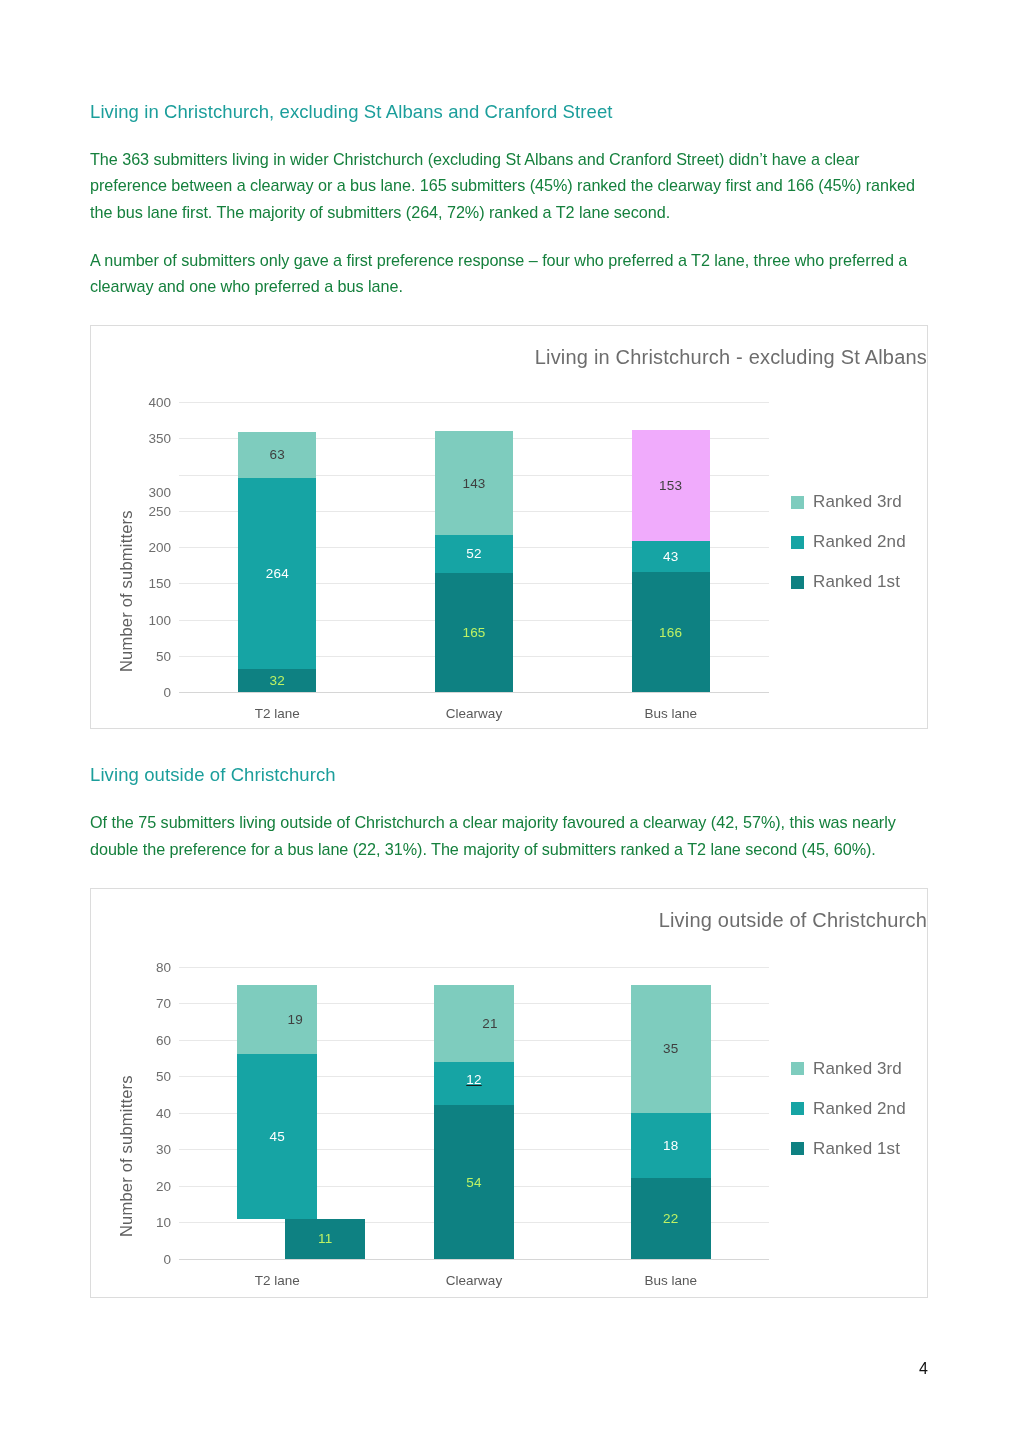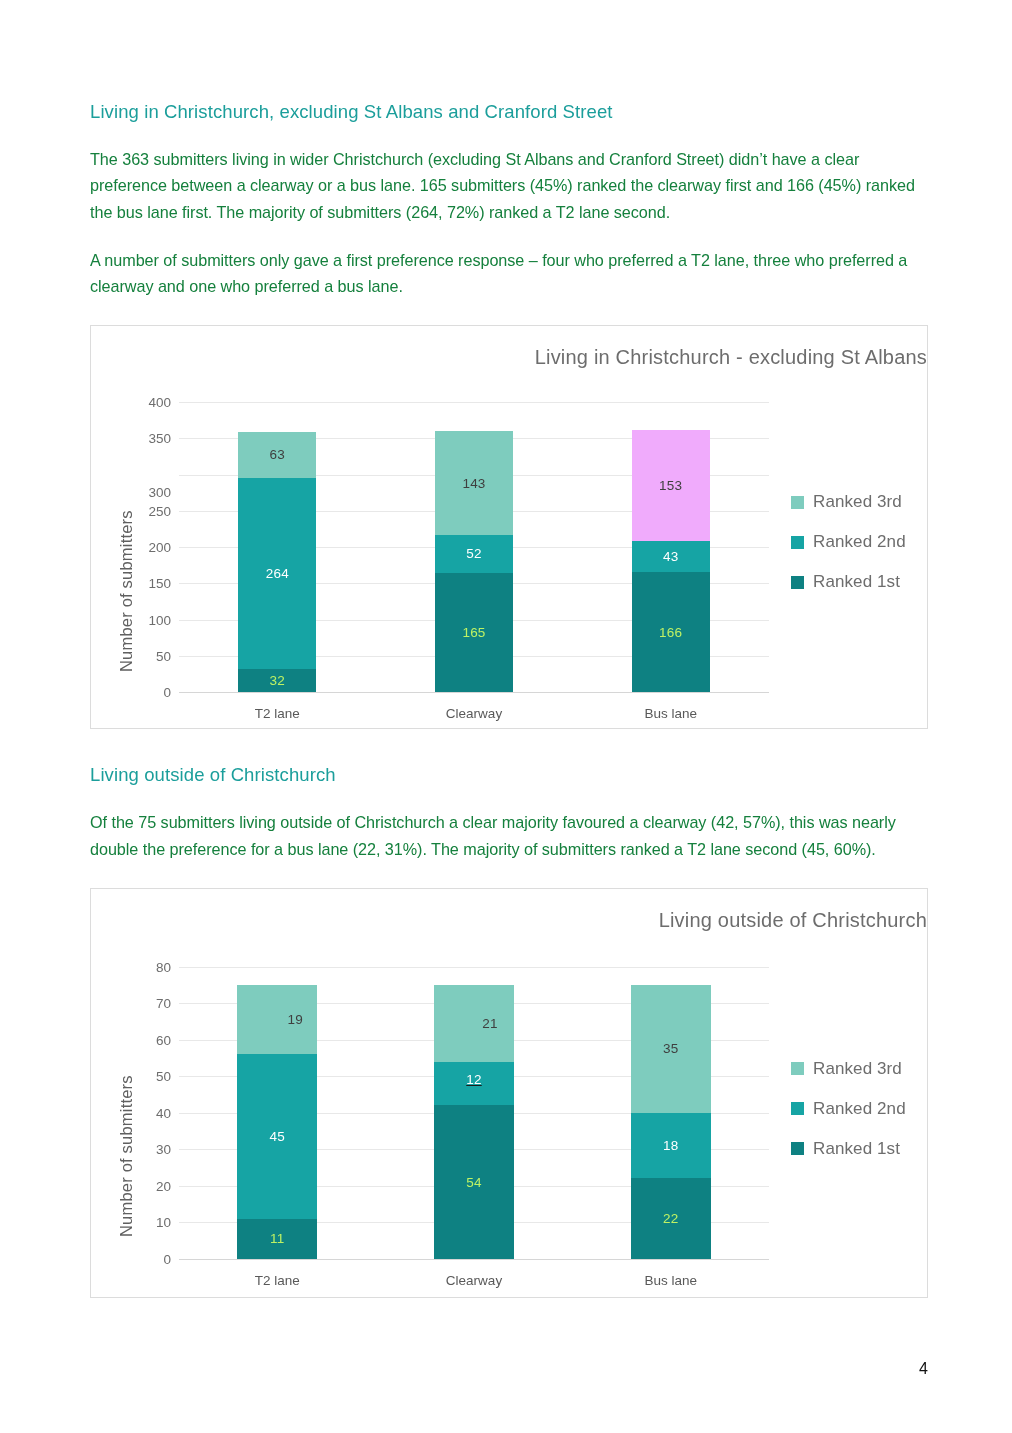--- a/index.html
+++ b/index.html
@@ -310,21 +310,21 @@
             <div class="gridline" style="top: 255.5px;"></div>
             <div class="gridline" style="top: 219px;"></div>
             <div class="gridline" style="top: 182.5px;"></div>
             <div class="gridline" style="top: 146px;"></div>
             <div class="gridline" style="top: 109.5px;"></div>
             <div class="gridline" style="top: 73px;"></div>
             <div class="gridline" style="top: 36.5px;"></div>
             <div class="gridline" style="top: 0px;"></div>
             <div class="bars">
               <div class="bar-col" style="width: 80px; left: 58.3333px; height: 292px;">
-                <div class="seg s1" style="background: rgb(14, 129, 130); height: 40.15px; bottom: 0px;">
+                <div class="seg s1" style="background: rgb(14, 129, 130); height: 40.15px; bottom: 0px; margin-left: 48px;">
                   <span>11</span>
                 </div>
                 <div class="seg s2" style="background: rgb(22, 164, 164); height: 164.25px; bottom: 40.15px;">
                   <span>45</span>
                 </div>
                 <div class="seg s3" style="background: rgb(126, 204, 190); height: 69.35px; bottom: 204.4px; padding-left: 36px;">
                   <span>19</span>
                 </div>
               </div>
               <div class="bar-col" style="width: 80px; left: 255px; height: 292px;">

